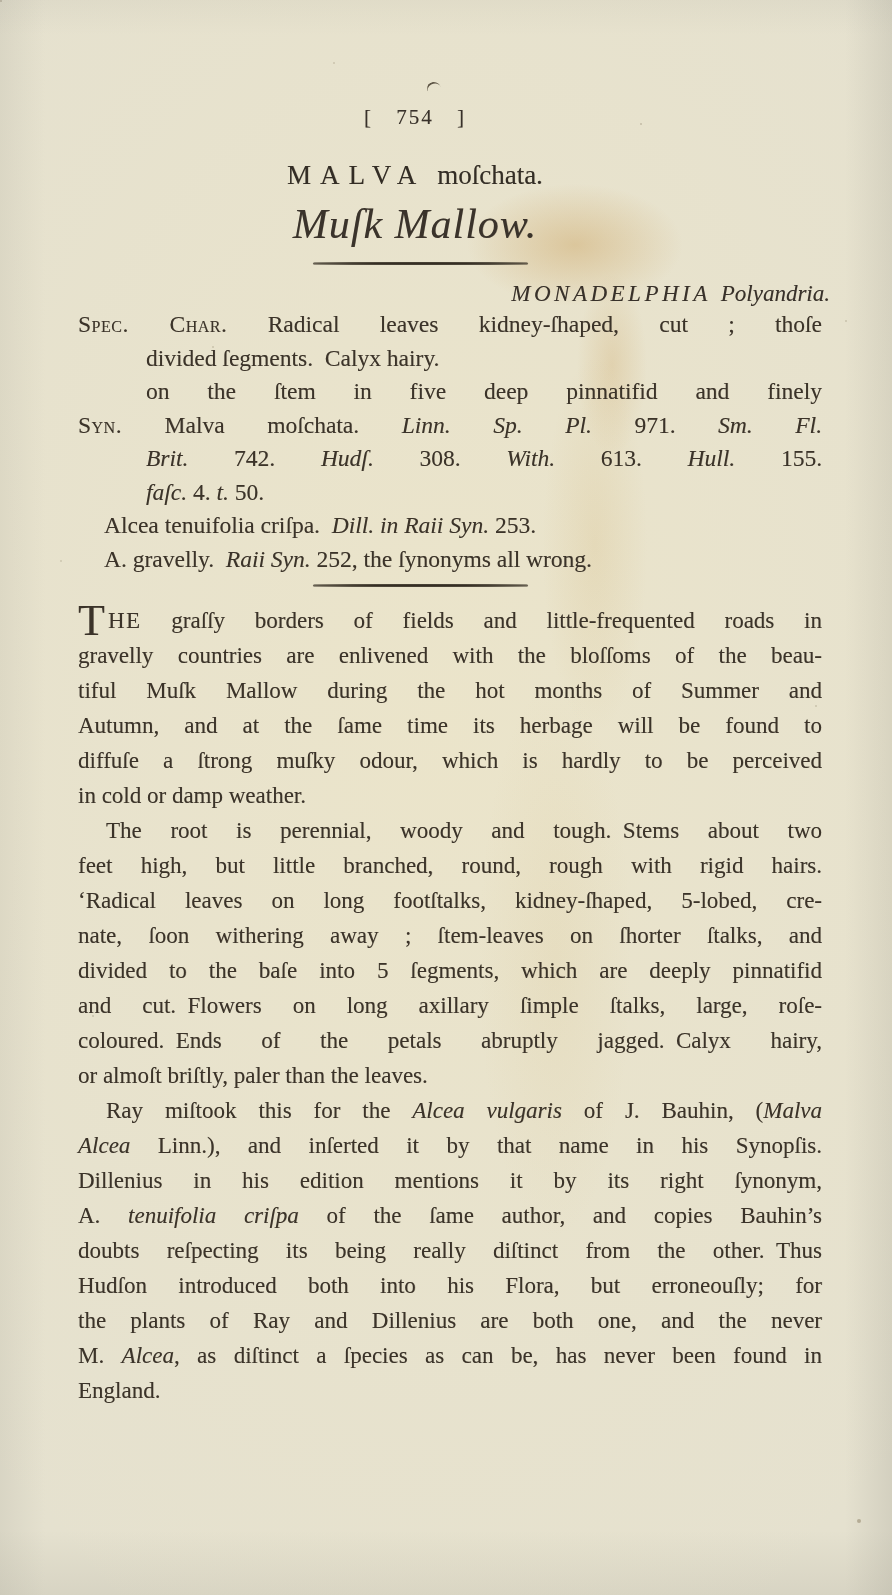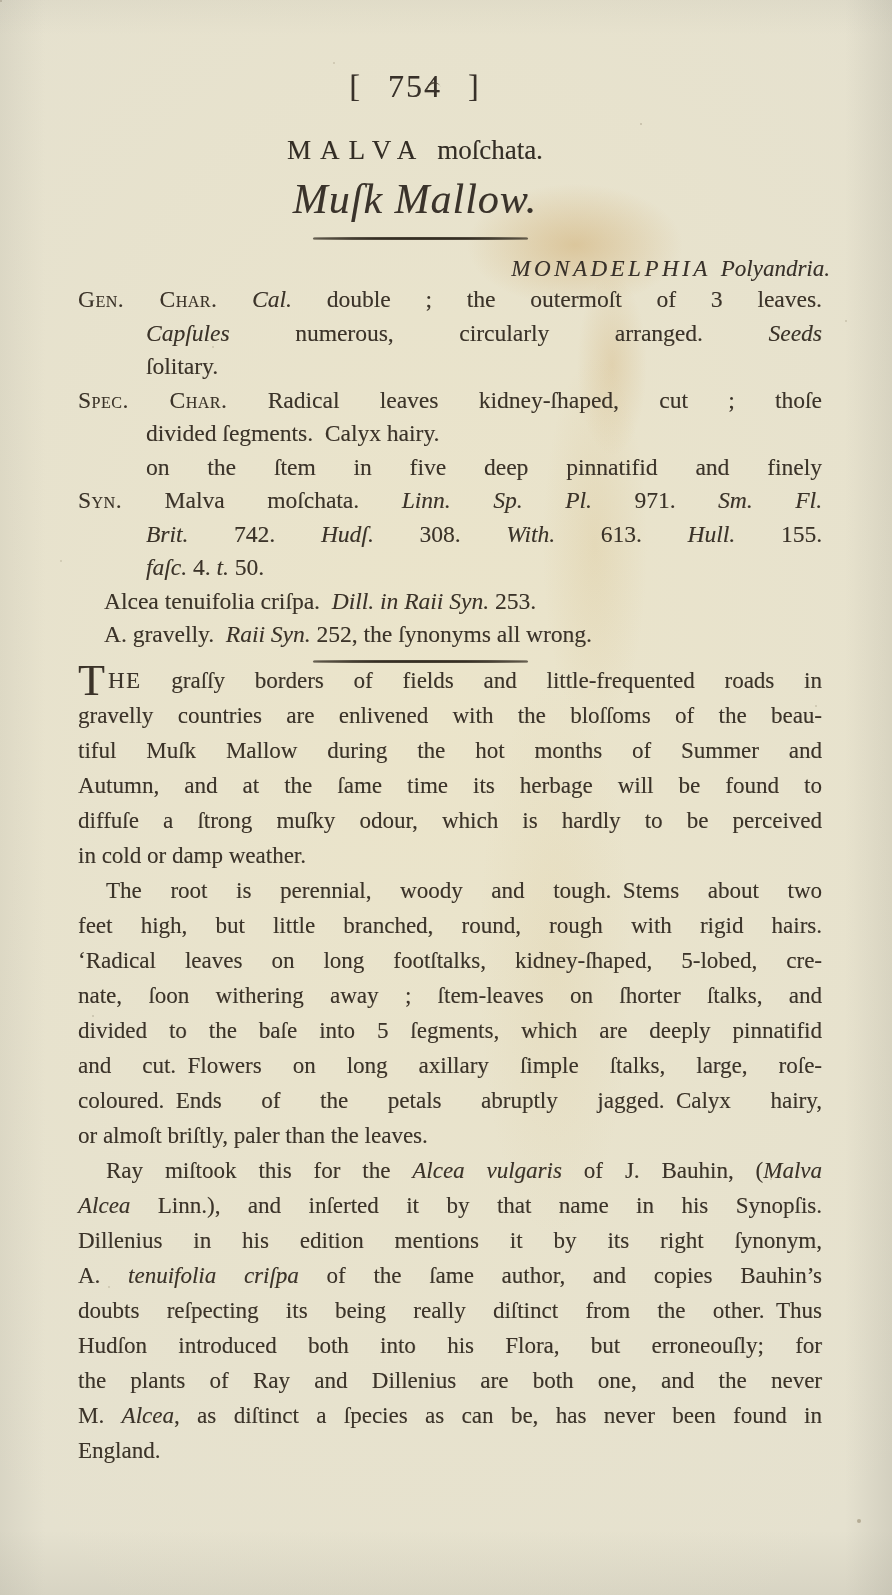--- a/index.html
+++ b/index.html
@@ -17,21 +17,21 @@
       radial-gradient(ellipse 75px 270px at 595px 545px, rgba(198,155,72,0.14), rgba(198,155,72,0) 70%),
       radial-gradient(ellipse 110px 400px at 555px 960px, rgba(205,172,100,0.11), rgba(205,172,100,0) 70%),
       radial-gradient(ellipse 820px 1250px at 440px 720px, rgba(240,231,198,0.55), rgba(240,231,198,0) 82%),
       linear-gradient(90deg, rgba(172,170,157,0.22) 0px, rgba(172,170,157,0) 45px, rgba(172,170,157,0) 845px, rgba(165,163,151,0.28) 892px),
       linear-gradient(180deg, rgba(176,174,161,0.14) 0px, rgba(176,174,161,0) 35px, rgba(176,174,161,0) 1530px, rgba(168,166,153,0.22) 1595px);
   }
   .ink { text-shadow: 0.3px 0.3px 0.6px rgba(59,51,41,0.35); }
 
   
   .headers { width: 830px; text-align: center; }
-  .pagenum  { padding-top: 68px; font-size: 32px; letter-spacing: 2px; word-spacing: 16px; color: #38312a; }
+  .pagenum  { padding-top: 105px; font-size: 21px; letter-spacing: 2px; word-spacing: 16px; color: #38312a; }
   .title    { margin-top: 30px; font-size: 27px; color: #332d25; }
   .genus    { letter-spacing: 9px; }
   .species  { margin-left: 12px; }
   .common   { margin-top: 9px; font-style: italic; font-size: 42px; letter-spacing: 1px; color: #3a332b; }
   .mona     { margin-top: 15px; font-style: italic; font-size: 23px; line-height: 28px; color: #38312a; text-align: right; }
   .classname{ letter-spacing: 3.5px; margin-right: 10px; }
 
   .rule { width: 215px; height: 3px; margin-left: 313px; border-radius: 2px;
           background: radial-gradient(ellipse at center, #352e23 30%, rgba(53,46,35,0.8) 65%, rgba(53,46,35,0.18) 100%); }
   .rule1 { margin-top: 14px; }
@@ -39,21 +39,21 @@
 
   
   .ink-mark { position: absolute; left: 426px; top: 82px; width: 14px; height: 7px;
               border-top: 2.5px solid #463d2e; border-radius: 50% 60% 0 0 / 90% 100% 0 0;
               transform: rotate(-28deg); opacity: 0.85; }
 
   
   .content { margin-left: 78px; width: 744px; }
   .fm   { font-size: 23.5px; }
   .fm .line { line-height: 33.5px; }
-  .body-text { font-size: 23px; }
+  .body-text { margin-top: 16px; font-size: 23px; }
   .body-text .line { line-height: 35px; }
 
   .line.j { text-align: justify; text-align-last: justify; }
   .line.l { text-align: left; text-align-last: left; }
   .ind1 { padding-left: 68px; }
   .ind2 { padding-left: 26px; }
   .pind { text-indent: 28px; }
 
   .sc   { font-variant: small-caps; letter-spacing: 0.5px; }
   .i    { font-style: italic; }
@@ -86,25 +86,20 @@
 
   <div class="rule rule1"></div>
 
   <div class="headers">
     <div class="mona">
       <span class="classname">MONADELPHIA</span><span>Polyandria.</span>
     </div>
   </div>
 
   <div class="content fm">
-    <div>
-        <div class="line j"><span class="sc">Gen. Char.</span><span> </span><span class="i">Cal.</span><span> double ; the outermoſt of 3 leaves.</span></div>
-        <div class="line j ind1"><span class="i">Capſules</span><span> numerous, circularly arranged. </span><span class="i">Seeds</span></div>
-        <div class="line l ind1"><span>ſolitary.</span></div>
-      </div>
     <div>
         <div class="line j"><span class="sc">Spec. Char.</span><span> Radical leaves kidney-ſhaped, cut ; thoſe</span></div>
         <div class="line l ind1"><span>divided ſegments. Calyx hairy.</span></div>
         <div class="line j ind1"><span>on the ſtem in five deep pinnatifid and finely</span></div>
       </div>
     <div>
         <div class="line j"><span class="sc">Syn.</span><span> Malva moſchata. </span><span class="i">Linn. Sp. Pl.</span><span> 971. </span><span class="i">Sm. Fl.</span></div>
         <div class="line j ind1"><span class="i">Brit.</span><span> 742. </span><span class="i">Hudſ.</span><span> 308. </span><span class="i">With.</span><span> 613. </span><span class="i">Hull.</span><span> 155.</span></div>
         <div class="line l ind1"><span class="i">faſc.</span><span> 4. </span><span class="i">t.</span><span> 50.</span></div>
         <div class="line l ind2"><span>Alcea tenuifolia criſpa. </span><span class="i">Dill. in Raii Syn.</span><span> 253.</span></div>

